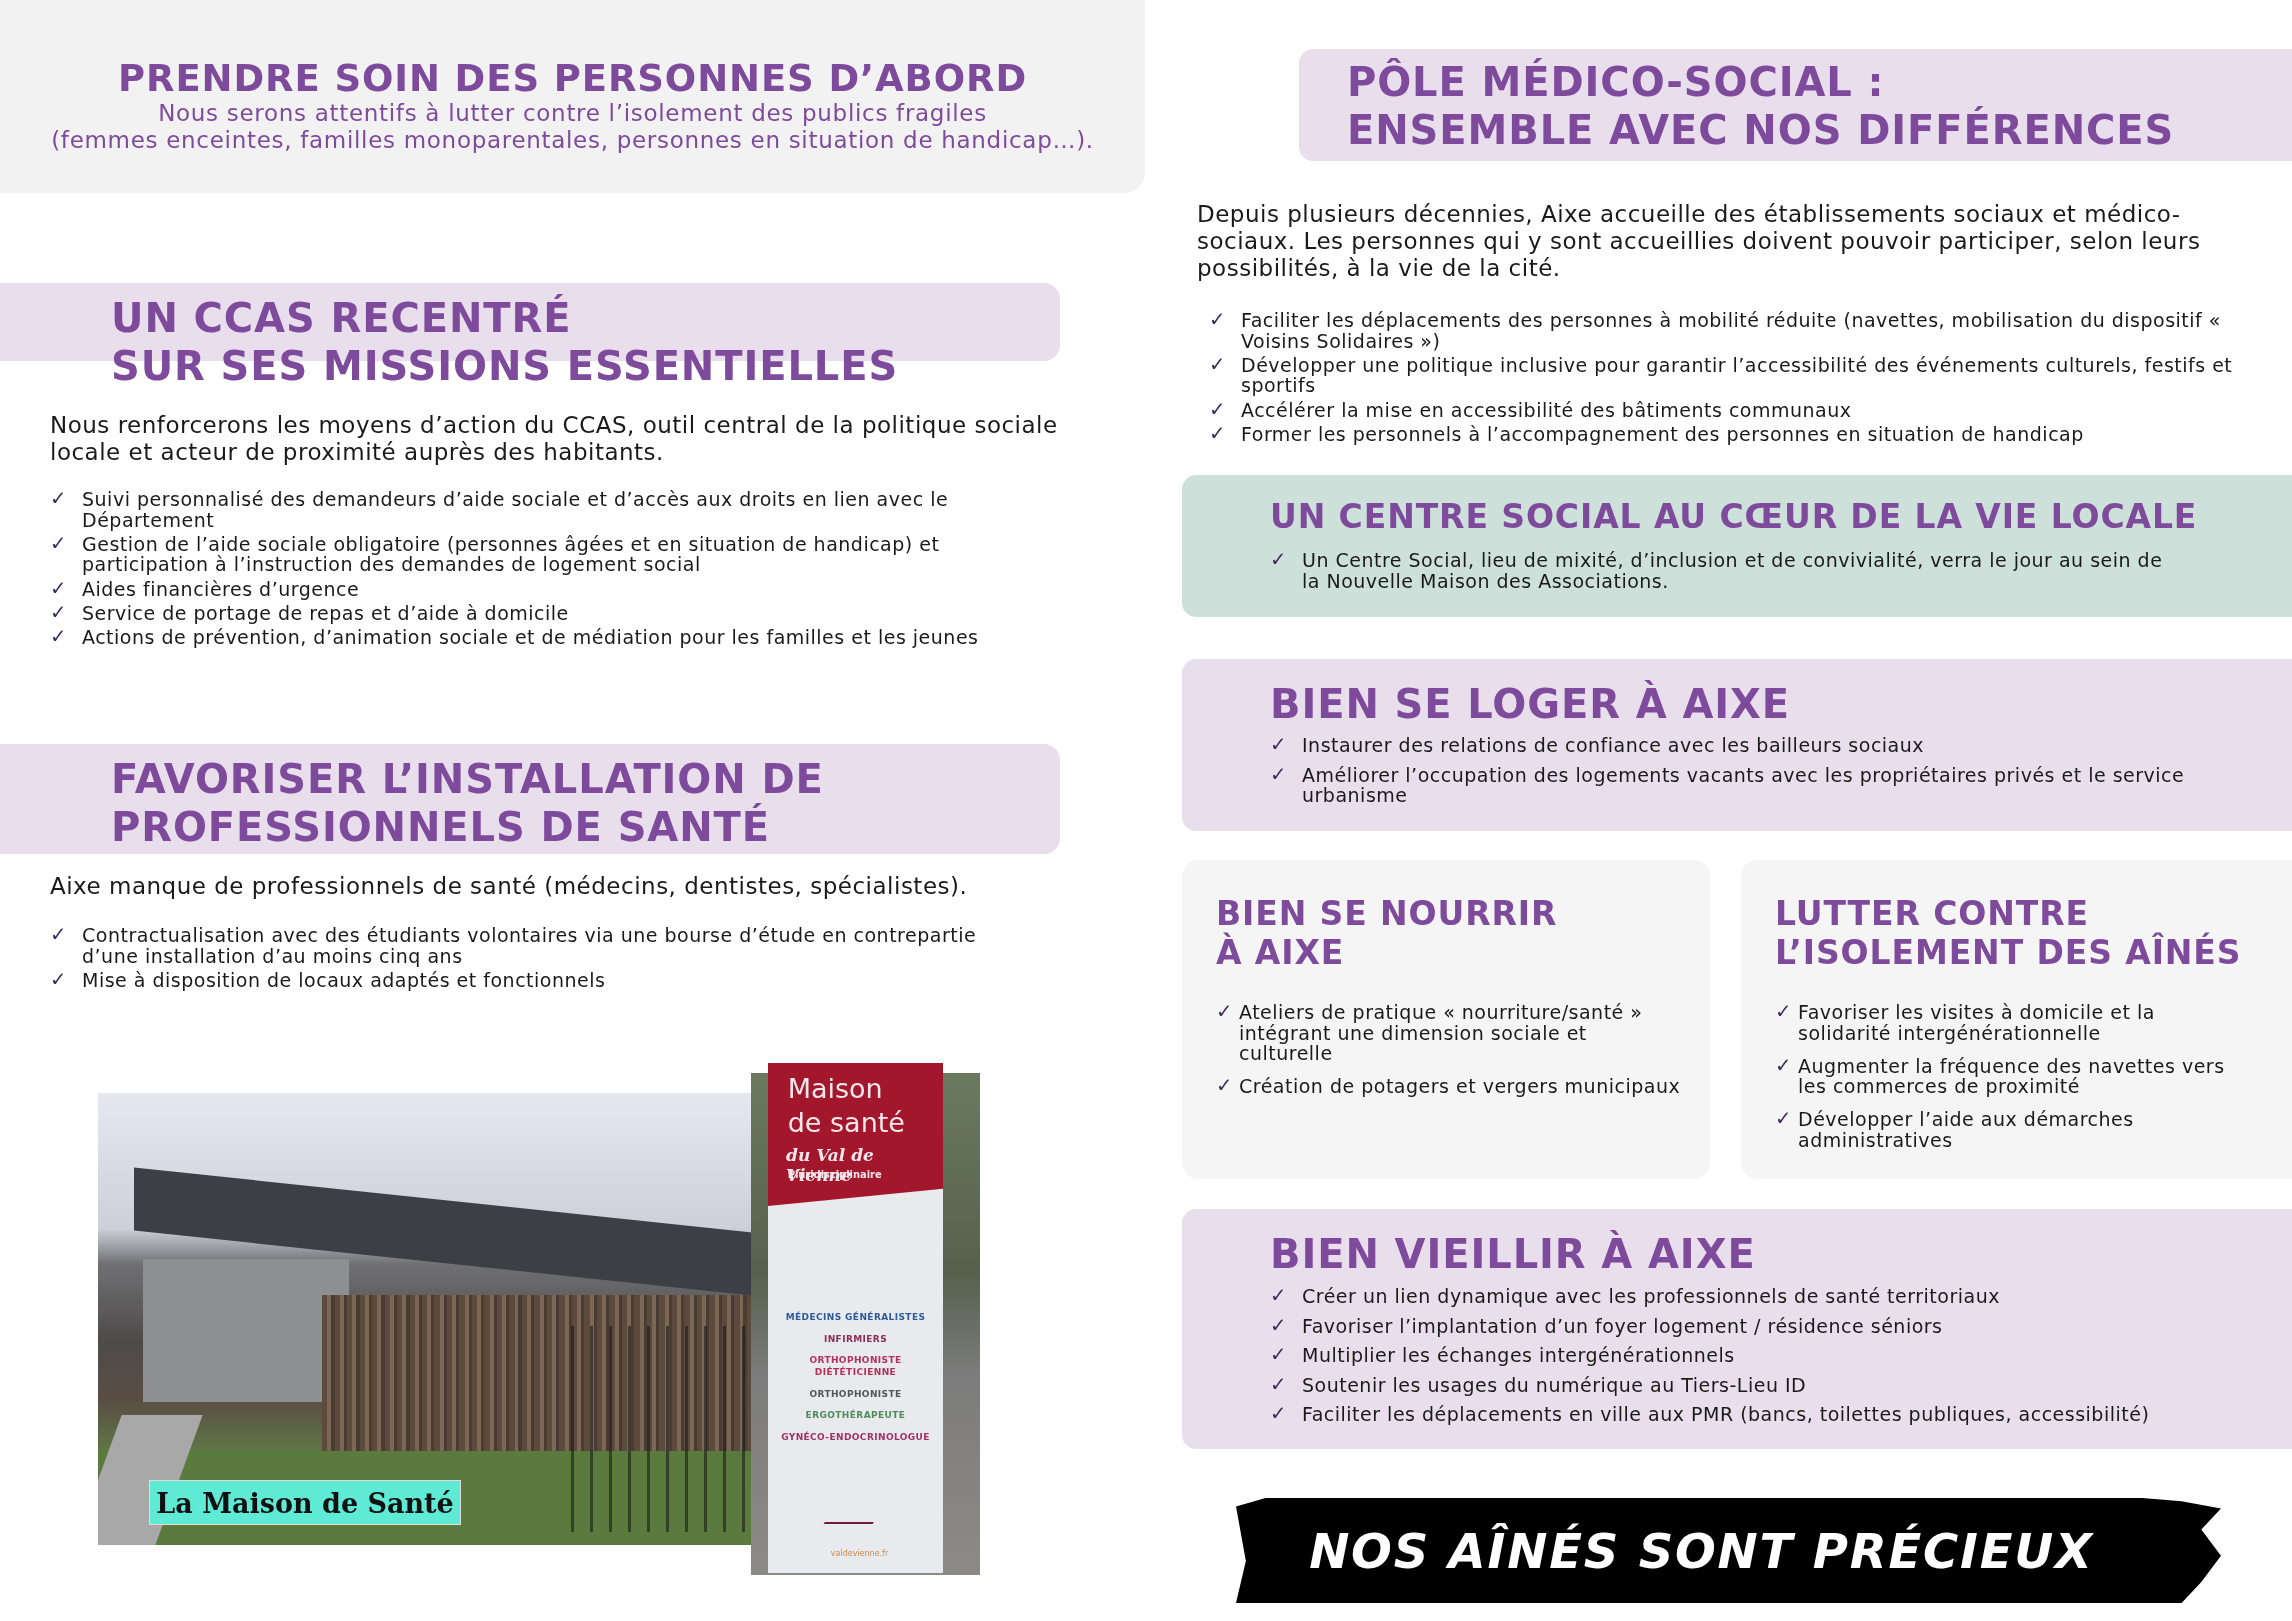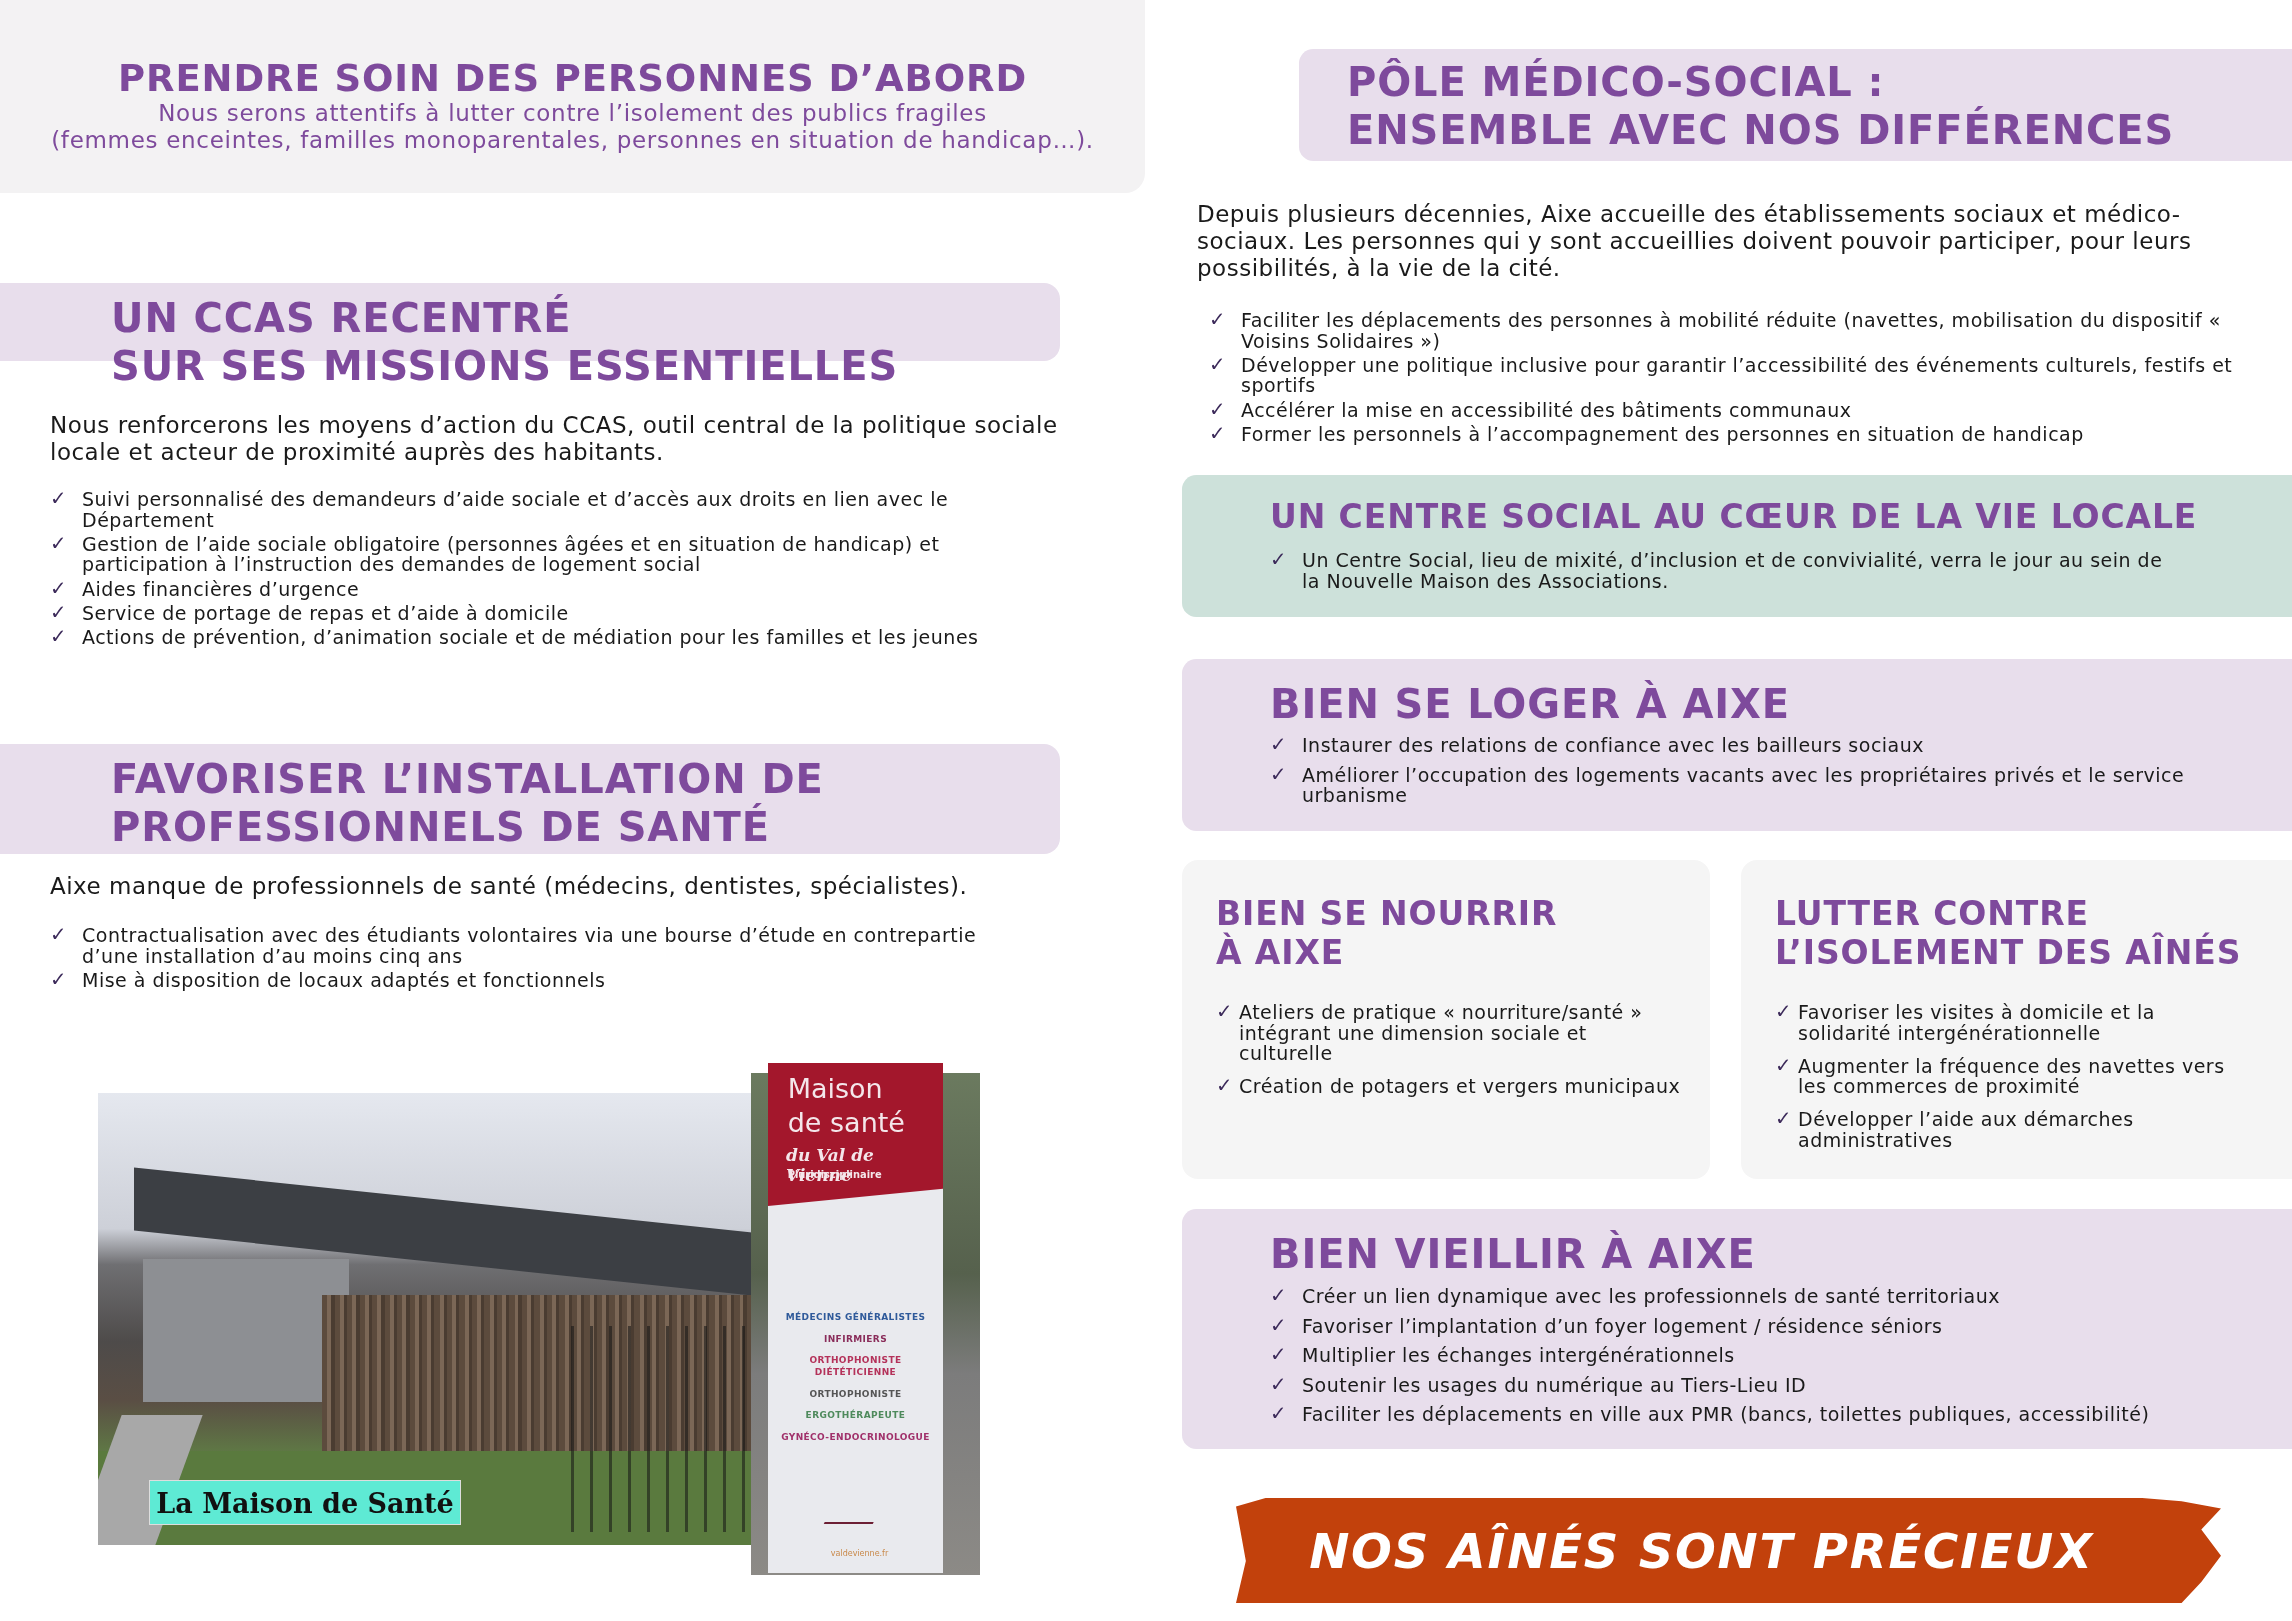--- a/index.html
+++ b/index.html
@@ -79,21 +79,21 @@
   #nourrir ul, #isolement ul { position: absolute; left: 34px; top: 142px; width: 466px; }
   #isolement { left: 1741px; top: 860px; width: 552px; height: 319px; border-radius: 16px 0 0 16px; }
   #nourrir li, #isolement li { padding-left: 23px; margin-bottom: 12.5px; }
   #nourrir li .chk, #isolement li .chk { color: #3c2a5a; }
 
   #vieillir-box { left: 1182px; top: 1209px; width: 1111px; height: 240px; border-radius: 14.3px 0 0 14.3px; }
   #vieillir-box .t { position: absolute; left: 88px; top: 21.5px; font-size: 40px; }
   #vieillir-box ul { position: absolute; left: 88px; top: 77px; width: 940px; }
   #vieillir-box li { margin-bottom: 9px; }
 
-  #slogan { left: 1236px; top: 1498px; width: 985px; height: 105px; background: #c2410c;
+  #slogan { left: 1236px; top: 1498px; width: 985px; height: 105px; background: #000000;
     clip-path: polygon(0 8%, 3% 0, 92% 0, 96% 3%, 100% 10%, 98% 30%, 100% 55%, 98% 80%, 96% 100%, 0 100%, 1% 60%); }
   #slogan span { position: absolute; left: 0; right: 54px; top: 25px; text-align: center; color: #ffffff;
     font-family: "DejaVu Sans", sans-serif; font-weight: bold; font-size: 48px; letter-spacing: 1.8px; font-style: italic; }
 </style>
 </head>
 <body>
 
 <div id="intro" class="abs">
   <div class="t title">PRENDRE SOIN DES PERSONNES D’ABORD</div>
   <div class="s">
@@ -161,21 +161,21 @@
   <div class="logo"></div>
   <div class="url">valdevienne.fr</div>
 </div>
 
 <div id="pole-band" class="abs band">
   <div class="t title">
     <div>PÔLE MÉDICO-SOCIAL :</div>
     <div>ENSEMBLE AVEC NOS DIFFÉRENCES</div>
   </div>
 </div>
-<p id="pole-intro" class="abs body-text">Depuis plusieurs décennies, Aixe accueille des établissements sociaux et médico-sociaux. Les personnes qui y sont accueillies doivent pouvoir participer, pour leurs possibilités, à la vie de la cité.</p>
+<p id="pole-intro" class="abs body-text">Depuis plusieurs décennies, Aixe accueille des établissements sociaux et médico-sociaux. Les personnes qui y sont accueillies doivent pouvoir participer, selon leurs possibilités, à la vie de la cité.</p>
 <ul id="pole-list" class="abs checks">
   <li><span class="chk">✓</span><span>Faciliter les déplacements des personnes à mobilité réduite (navettes, mobilisation du dispositif « Voisins Solidaires »)</span></li>
   <li><span class="chk">✓</span><span>Développer une politique inclusive pour garantir l’accessibilité des événements culturels, festifs et sportifs</span></li>
   <li><span class="chk">✓</span><span>Accélérer la mise en accessibilité des bâtiments communaux</span></li>
   <li><span class="chk">✓</span><span>Former les personnels à l’accompagnement des personnes en situation de handicap</span></li>
 </ul>
 
 <div id="centre-box" class="abs">
   <div class="t title">UN CENTRE SOCIAL AU CŒUR DE LA VIE LOCALE</div>
   <ul class="checks">

